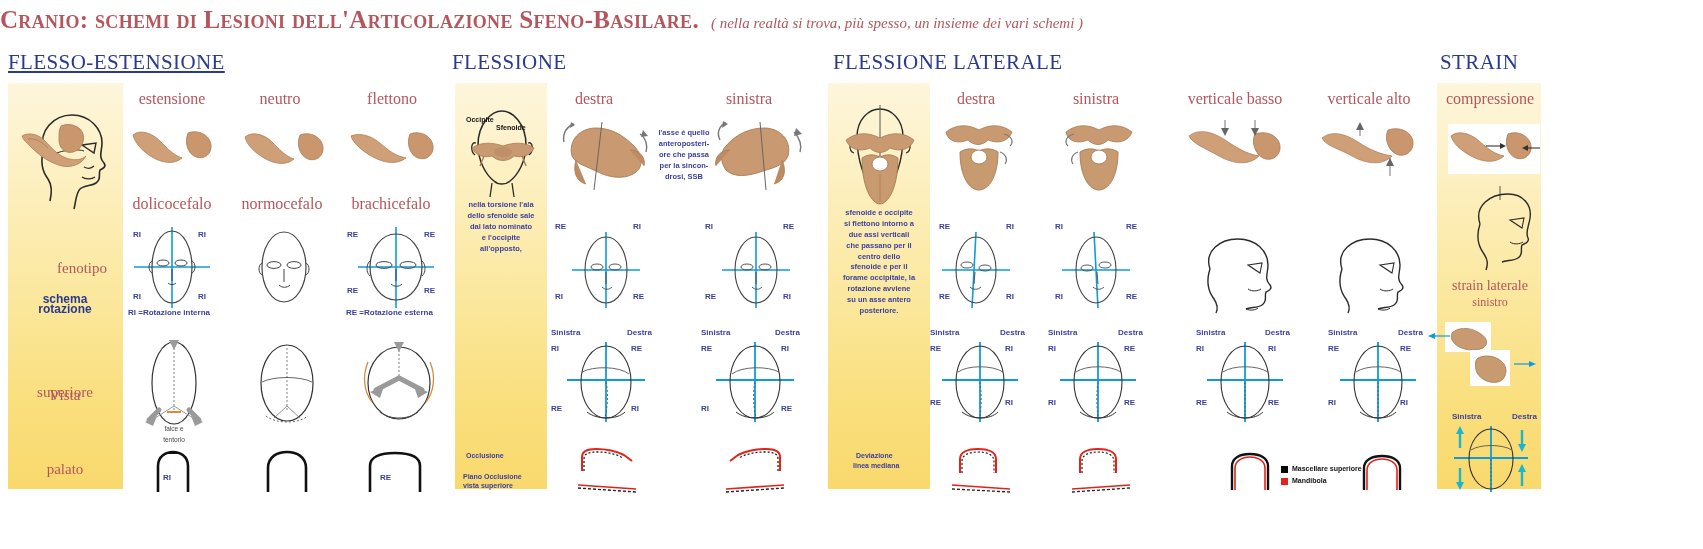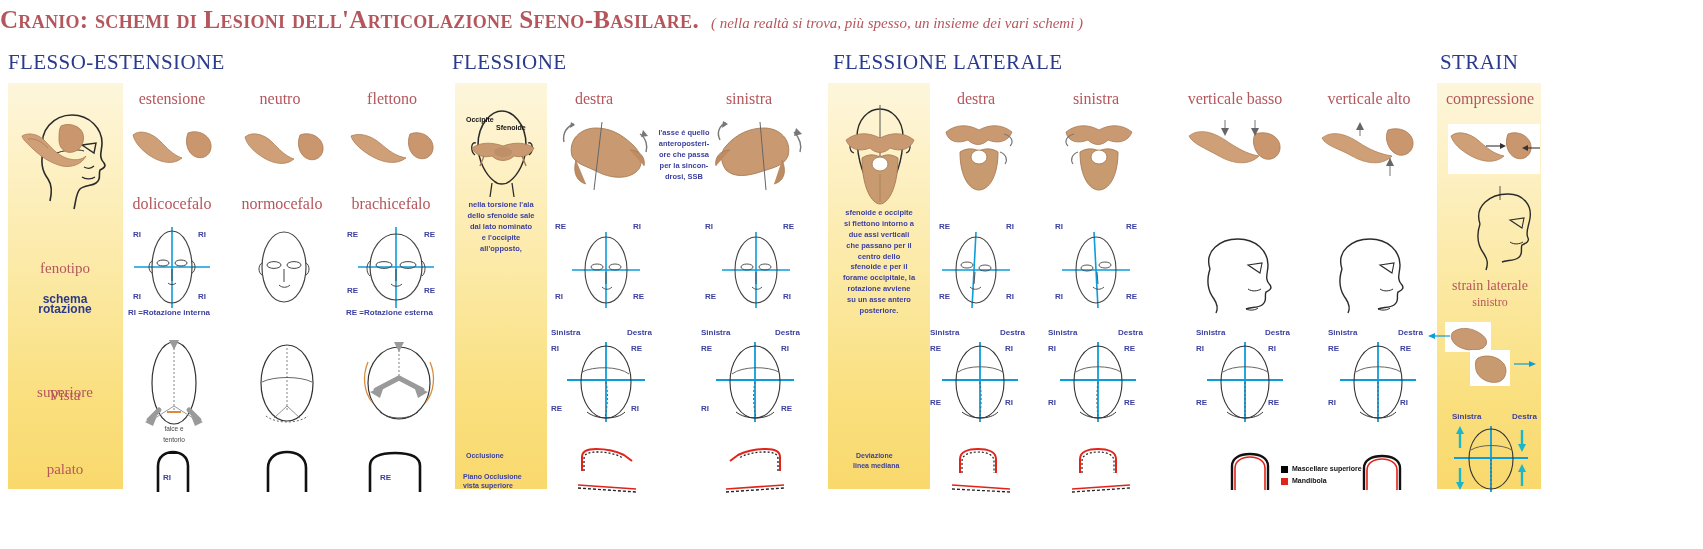--- a/index.html
+++ b/index.html
@@ -130,33 +130,33 @@
 
 
 
 
 <div class="title-bar">
   <span class="title-main">Cranio: schemi di Lesioni dell'Articolazione Sfeno-Basilare.</span>
   <span class="title-sub">( nella realtà si trova, più spesso, un insieme dei vari schemi )</span>
 </div>
 
 
-<div class="section-head" style="left:8px;  top:50px;">FLESSO-ESTENSIONE</div>
+<div class="section-head" style="left:8px;  top:50px;text-decoration:underline;">FLESSO-ESTENSIONE</div>
 <div class="section-head" style="left:452px; top:50px;">FLESSIONE</div>
 <div class="section-head" style="left:833px; top:50px;">FLESSIONE LATERALE</div>
 <div class="section-head" style="left:1440px;top:50px;">STRAIN</div>
 
 
 <div class="ypanel" style="left:8px;  top:83px; width:115px; height:406px;"></div>
 <div class="ypanel" style="left:455px;top:83px; width:92px;  height:406px;"></div>
 <div class="ypanel" style="left:828px;top:83px; width:102px; height:406px;"></div>
 <div class="ypanel" style="left:1437px;top:83px;width:104px; height:406px;"></div>
 
 
-<div class="row-label" style="left:5px;  top:259px;">fenotipo</div>
+<div class="row-label" style="left:22px;  top:259px;">fenotipo</div>
 <div class="row-sublabel" style="left:5px;  top:292px;">schema</div>
 <div class="row-sublabel" style="left:5px;  top:302px;">rotazione</div>
 <div class="row-label" style="left:5px;  top:386px;">Vista</div>
 <div class="row-label" style="left:5px;  top:383px;">superiore</div>
 <div class="row-label" style="left:5px;  top:460px;">palato</div>
 
 
 <svg style="left:22px; top:105px;" width="92" height="110" viewBox="0 0 92 110">
   <path d="M22 44 C16 26 32 10 50 10 C68 10 80 24 80 38 C80 46 76 52 82 58 C85 62 80 64 78 65 C76 70 80 74 74 78 C70 81 62 80 58 84 C54 88 54 96 52 104" fill="none" stroke="#2b2b2b" stroke-width="1.6"></path>
   <path d="M22 44 C18 56 20 66 26 74 C30 80 30 88 28 96" fill="none" stroke="#2b2b2b" stroke-width="1.6"></path>

